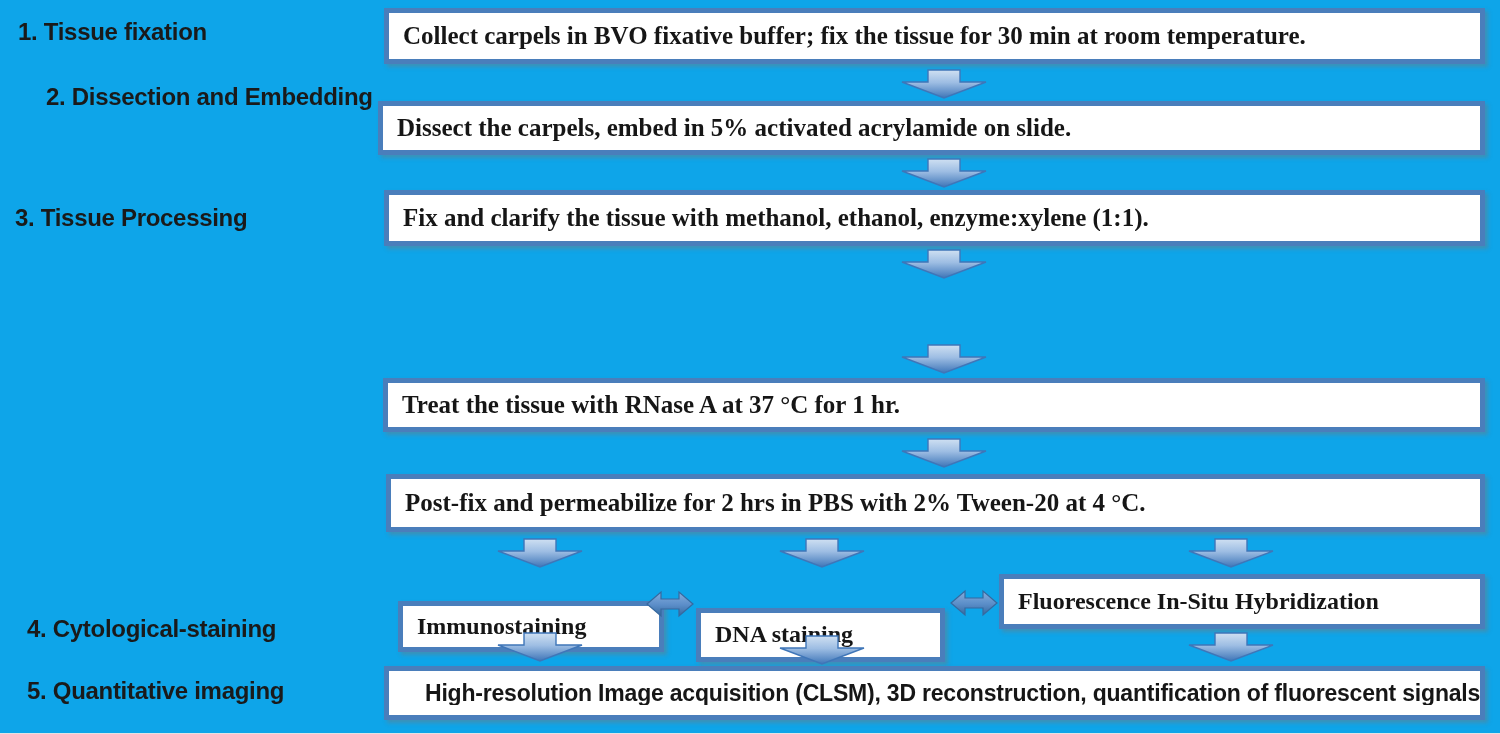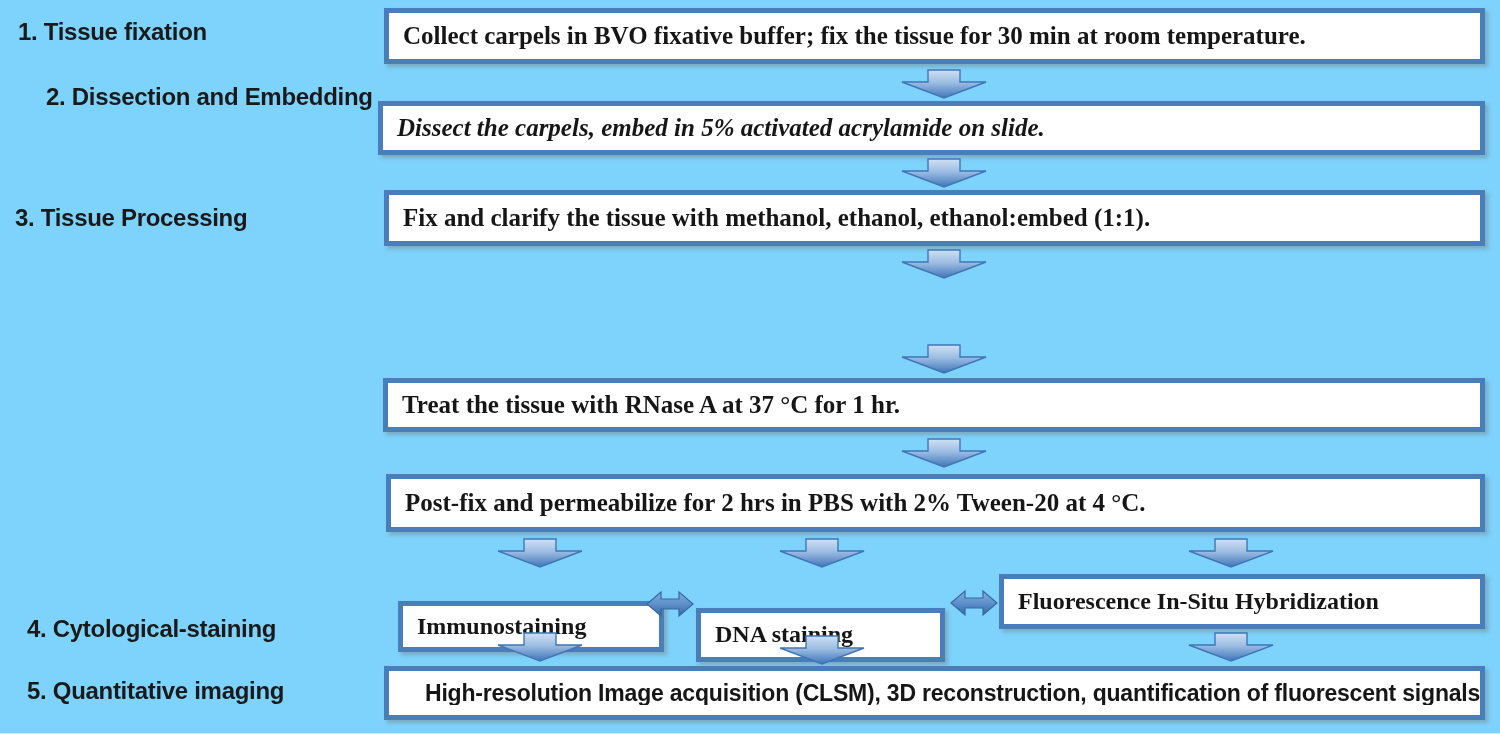--- a/index.html
+++ b/index.html
@@ -5,21 +5,21 @@
 <style>
   html, body {
     margin: 0;
     padding: 0;
     background: #ffffff;
   }
   #canvas {
     position: relative;
     width: 1500px;
     height: 734px;
-    background: #7dd3fc;
+    background: #0ea5e9;
     overflow: hidden;
     font-family: "Liberation Sans", sans-serif;
   }
 
   
   .step-label {
     position: absolute;
     font-family: "Liberation Sans", sans-serif;
     font-size: 24px;
     font-weight: 600;
@@ -97,26 +97,26 @@
   <div class="step-label" style="left:18px; top:20px;">1. Tissue fixation</div>
   <div class="step-label" style="left:14px; top:85px;margin-left:32px;">2. Dissection and Embedding</div>
   <div class="step-label" style="left:15px; top:206px;">3. Tissue Processing</div>
   <div class="step-label" style="left:27px; top:591px;margin-top:26px;">4. Cytological-staining</div>
   <div class="step-label" style="left:27px; top:679px;">5. Quantitative imaging</div>
 
   <div class="pbox" style="left:384px; top:8px; width:1101px; height:56px;">
     <span class="ptext">Collect carpels in BVO fixative buffer; fix the tissue for 30 min at room temperature.</span>
   </div>
 
-  <div class="pbox" style="left:378px; top:101px; width:1107px; height:54px;font-style:italic;">
+  <div class="pbox" style="left:378px; top:101px; width:1107px; height:54px;">
     <span class="ptext">Dissect the carpels, embed in 5% activated acrylamide on slide.</span>
   </div>
 
   <div class="pbox" style="left:384px; top:190px; width:1101px; height:56px;">
-    <span class="ptext">Fix and clarify the tissue with  methanol, ethanol, ethanol:embed (1:1).</span>
+    <span class="ptext">Fix and clarify the tissue with  methanol, ethanol, enzyme:xylene (1:1).</span>
   </div>
 
 
   <div class="pbox" style="left:383px; top:378px; width:1102px; height:54px;">
     <span class="ptext">Treat the tissue with  RNase A at 37 °C for 1 hr.</span>
   </div>
 
   <div class="pbox" style="left:386px; top:474px; width:1099px; height:58px;">
     <span class="ptext">Post-fix and permeabilize for 2 hrs in PBS with 2% Tween-20 at 4 °C.</span>
   </div>

